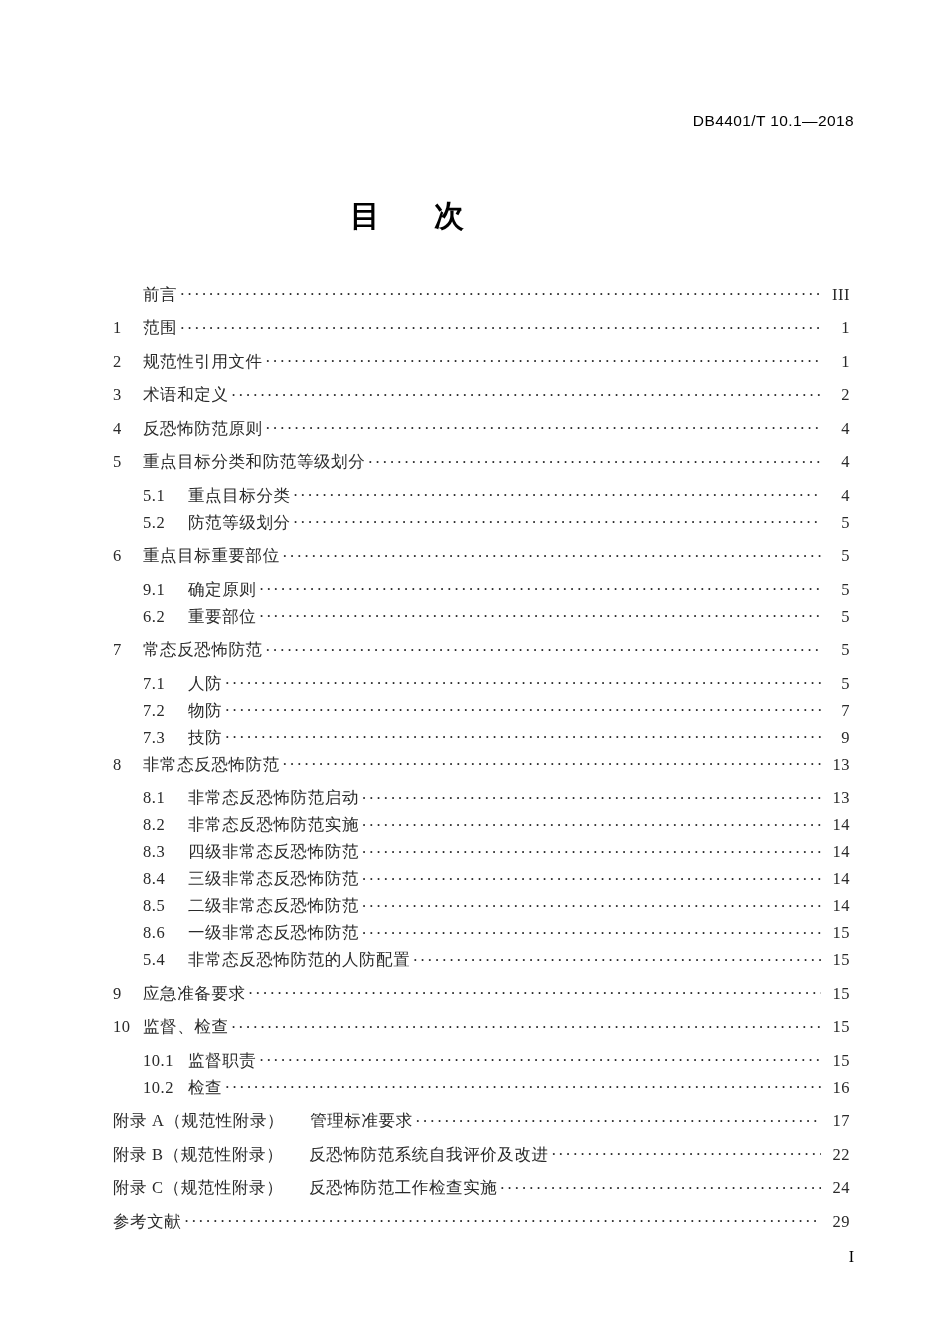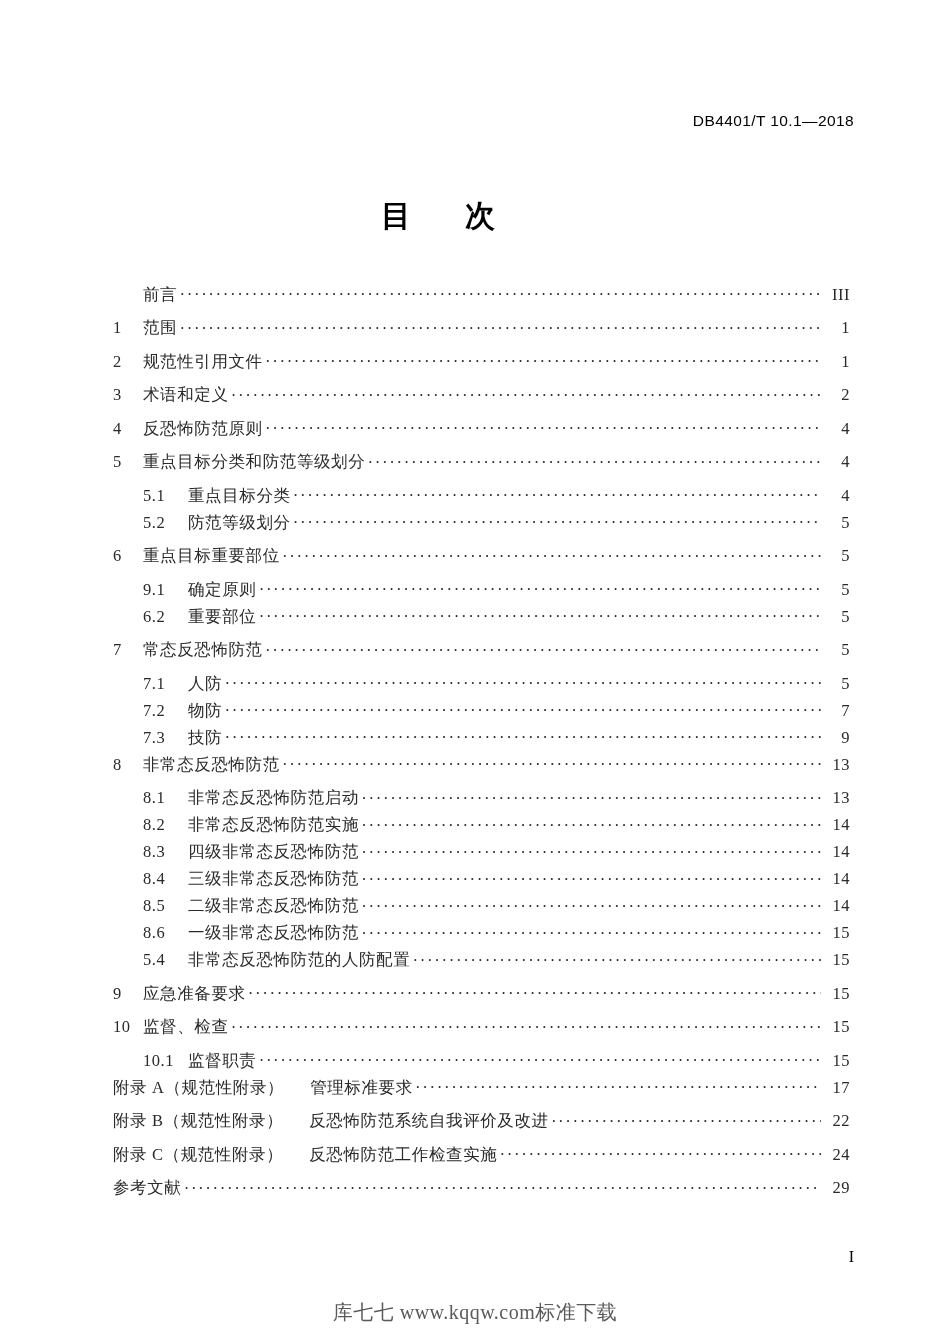--- a/index.html
+++ b/index.html
@@ -41,21 +41,20 @@
     top: 196px;
     left: 0;
     width: 814px;
     text-align: center;
     font-size: 30px;
     font-weight: bold;
     letter-spacing: 12px;
     text-indent: 12px;
     color: #000000;
     font-family: "Liberation Serif", "DejaVu Serif", serif;
-    padding-left: 31px;
   }
 
   
   .toc {
     position: absolute;
     top: 283px;
     left: 113px;
     width: 737px;
   }
 
@@ -321,20 +320,27 @@
         <span class="toc-dots"></span>
         <span class="toc-page">15</span>
       </div>
       <div class="toc-row lvl2">
         <span class="toc-sub-indent"></span>
         <span class="toc-num">10.1</span>
         <span class="toc-label">监督职责</span>
         <span class="toc-dots"></span>
         <span class="toc-page">15</span>
       </div>
+      <div class="toc-row lvl2 group-end">
+        <span class="toc-sub-indent"></span>
+        <span class="toc-num">10.2</span>
+        <span class="toc-label">检查</span>
+        <span class="toc-dots"></span>
+        <span class="toc-page">16</span>
+      </div>
       <div class="toc-row lvl1 appendix">
         <span class="toc-appendix-head">附录 A（规范性附录）</span>
         <span class="toc-appendix-gap"></span>
         <span class="toc-label">管理标准要求</span>
         <span class="toc-dots"></span>
         <span class="toc-page">17</span>
       </div>
       <div class="toc-row lvl1 appendix">
         <span class="toc-appendix-head">附录 B（规范性附录）</span>
         <span class="toc-appendix-gap"></span>
@@ -351,15 +357,14 @@
       </div>
       <div class="toc-row lvl1 refs">
         <span class="toc-label">参考文献</span>
         <span class="toc-dots"></span>
         <span class="toc-page">29</span>
       </div>
     </div>
 
   <div class="page-folio">I</div>
 
-  <div class="watermark">库七七  www.kqqw.com标准下载</div>
 
 </div>
 
 </body></html>

